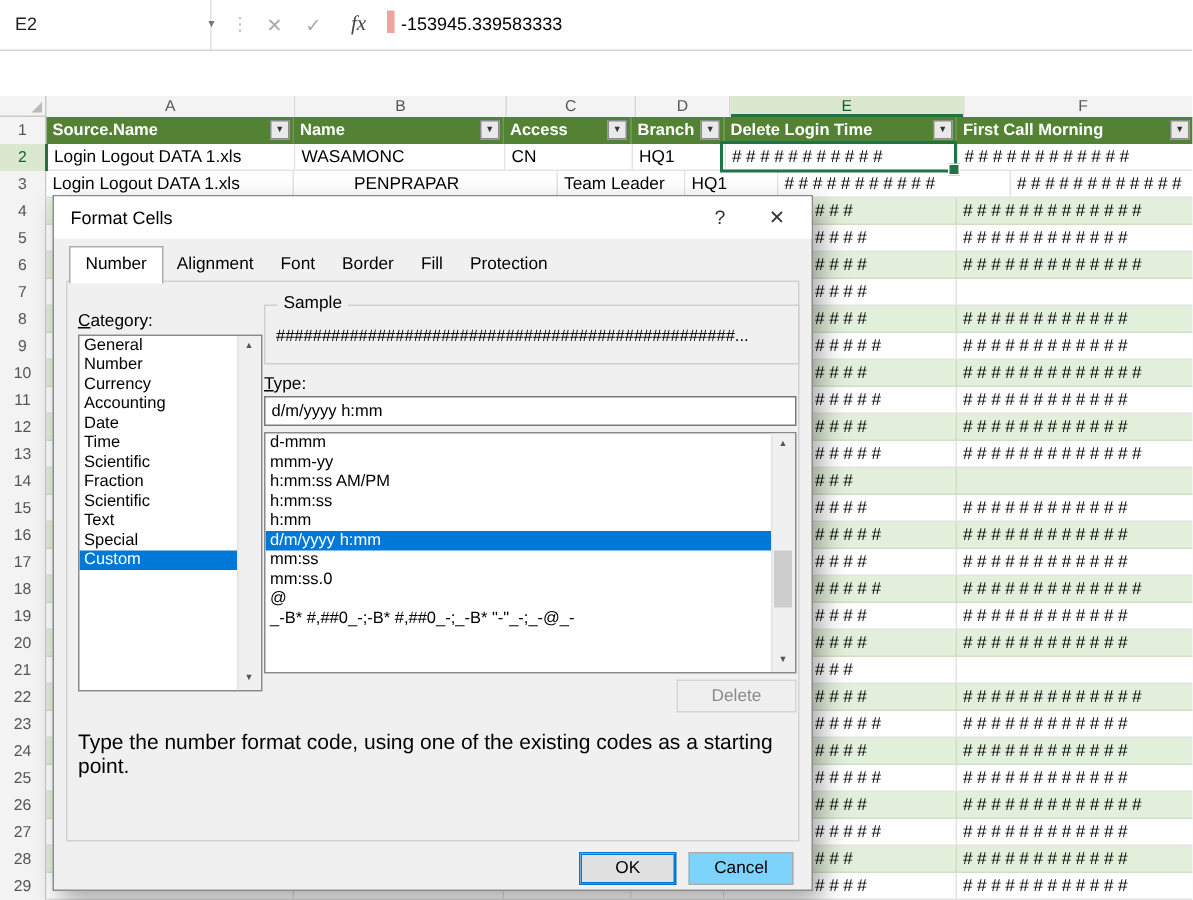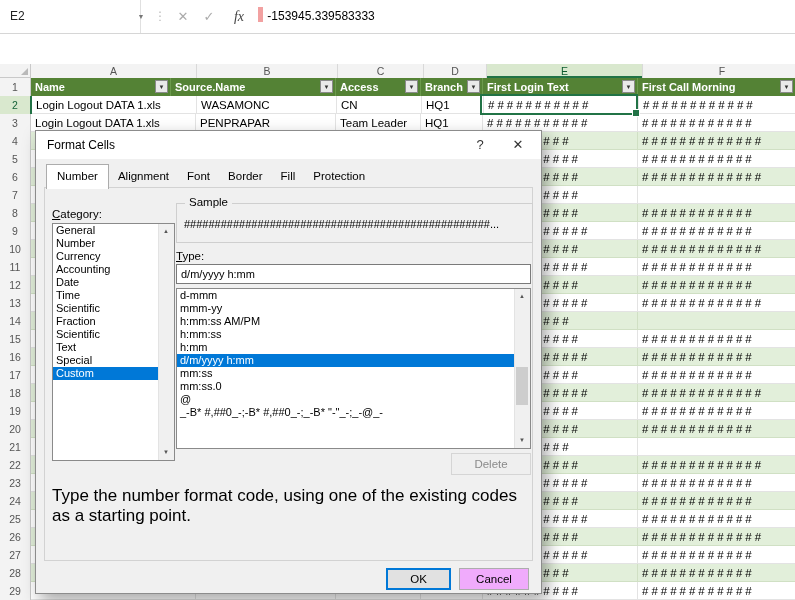--- a/index.html
+++ b/index.html
@@ -64,23 +64,23 @@
   .sb-thumb{position:absolute;left:1px;width:12px;background:#CDCDCD;}
   .type-thumb{top:78px;height:38px;}
   .group-box{position:absolute;left:140px;top:72px;width:355px;height:38px;border:1px solid #CFCFCF;}
   .group-label{position:absolute;left:149px;top:65px;background:#F0F0F0;padding:0 4px;font-size:11.5px;}
   .sample-text{position:absolute;left:148px;top:87px;width:340px;font-size:11px;white-space:nowrap;overflow:hidden;}
   .type-label{left:140px;top:119px;}
   .cat-label{left:16px;top:77px;text-align:center;}
   .type-input{position:absolute;left:140px;top:133px;width:355px;height:20px;border:1px solid #7A7A7A;background:#fff;font-size:11px;padding:0 4px;box-sizing:border-box;font-family:"Liberation Sans",sans-serif;}
   .btn{position:absolute;text-align:center;font-size:11.5px;box-sizing:border-box;}
   .delete-btn{left:415px;top:322px;width:80px;height:22px;line-height:20px;background:#EFEFEF;border:1px solid #D5D5D5;color:#8A8A8A;}
-  .help-text{position:absolute;left:16px;top:355px;width:466px;font-size:17px;}
+  .help-text{position:absolute;left:16px;top:355px;width:466px;font-size:14px;}
   .ok-btn{left:350px;top:437px;width:65px;height:22px;line-height:20px;background:#E1E1E1;border:1px solid #0078D7;box-shadow:inset 0 0 0 1px #0078D7;}
-  .cancel-btn{left:423px;top:437px;width:70px;height:22px;line-height:20px;background:#f0abfc;border:1px solid #ADADAD;}
+  .cancel-btn{left:423px;top:437px;width:70px;height:22px;line-height:20px;background:#7dd3fc;border:1px solid #ADADAD;}
 </style>
 </head>
 <body>
 
 <div class="app">
 
   <div class="formula-bar">
     <div class="name-box">
       <span>E2</span>
     </div>
@@ -101,41 +101,41 @@
       <div class="colh" style="width: 140px;">B</div>
       <div class="colh" style="width: 85px;">C</div>
       <div class="colh" style="width: 62px;">D</div>
       <div class="colh active" style="width: 155px;">E</div>
       <div class="colh" style="width: 158px;">F</div>
     </div>
 
   <div class="sheet">
     <div class="trow">
         <div class="gut">1</div>
+        <div class="thcell" style="width: 165px;"><span class="lbl">Source.Name</span><div class="filter-btn">▼</div></div>
         <div class="thcell" style="width: 140px;"><span class="lbl">Name</span><div class="filter-btn">▼</div></div>
-        <div class="thcell" style="width: 165px;"><span class="lbl">Source.Name</span><div class="filter-btn">▼</div></div>
         <div class="thcell" style="width: 85px;"><span class="lbl">Access</span><div class="filter-btn">▼</div></div>
         <div class="thcell" style="width: 62px;"><span class="lbl">Branch</span><div class="filter-btn">▼</div></div>
-        <div class="thcell" style="width: 155px;"><span class="lbl">First Login Text</span><div class="filter-btn">▼</div></div>
+        <div class="thcell" style="width: 155px;"><span class="lbl">Delete Login Time</span><div class="filter-btn">▼</div></div>
         <div class="thcell" style="width: 158px;"><span class="lbl">First Call Morning</span><div class="filter-btn">▼</div></div>
       </div>
     <div>
         <div class="trow">
           <div class="gut active">2</div>
           <div class="cell" style="width: 165px;">Login Logout DATA 1.xls</div>
           <div class="cell" style="width: 140px;">WASAMONC</div>
           <div class="cell" style="width: 85px;">CN</div>
           <div class="cell" style="width: 62px;">HQ1</div>
           <div class="cell hash" style="width: 155px;">###########</div>
           <div class="cell hash" style="width: 158px;">############</div>
         </div>
         <div class="trow">
           <div class="gut">3</div>
           <div class="cell" style="width: 165px;">Login Logout DATA 1.xls</div>
-          <div class="cell" style="width: 140px;">PENPRAPAR</div>
+          <div class="cell" style="width: 140px; margin-left: 36px;">PENPRAPAR</div>
           <div class="cell" style="width: 85px;">Team Leader</div>
           <div class="cell" style="width: 62px;">HQ1</div>
           <div class="cell hash" style="width: 155px;">###########</div>
           <div class="cell hash" style="width: 158px;">############</div>
         </div>
         <div class="trow band">
           <div class="gut">4</div>
           <div class="cell" style="width: 165px;"></div>
           <div class="cell" style="width: 140px;"></div>
           <div class="cell" style="width: 85px;"></div>

